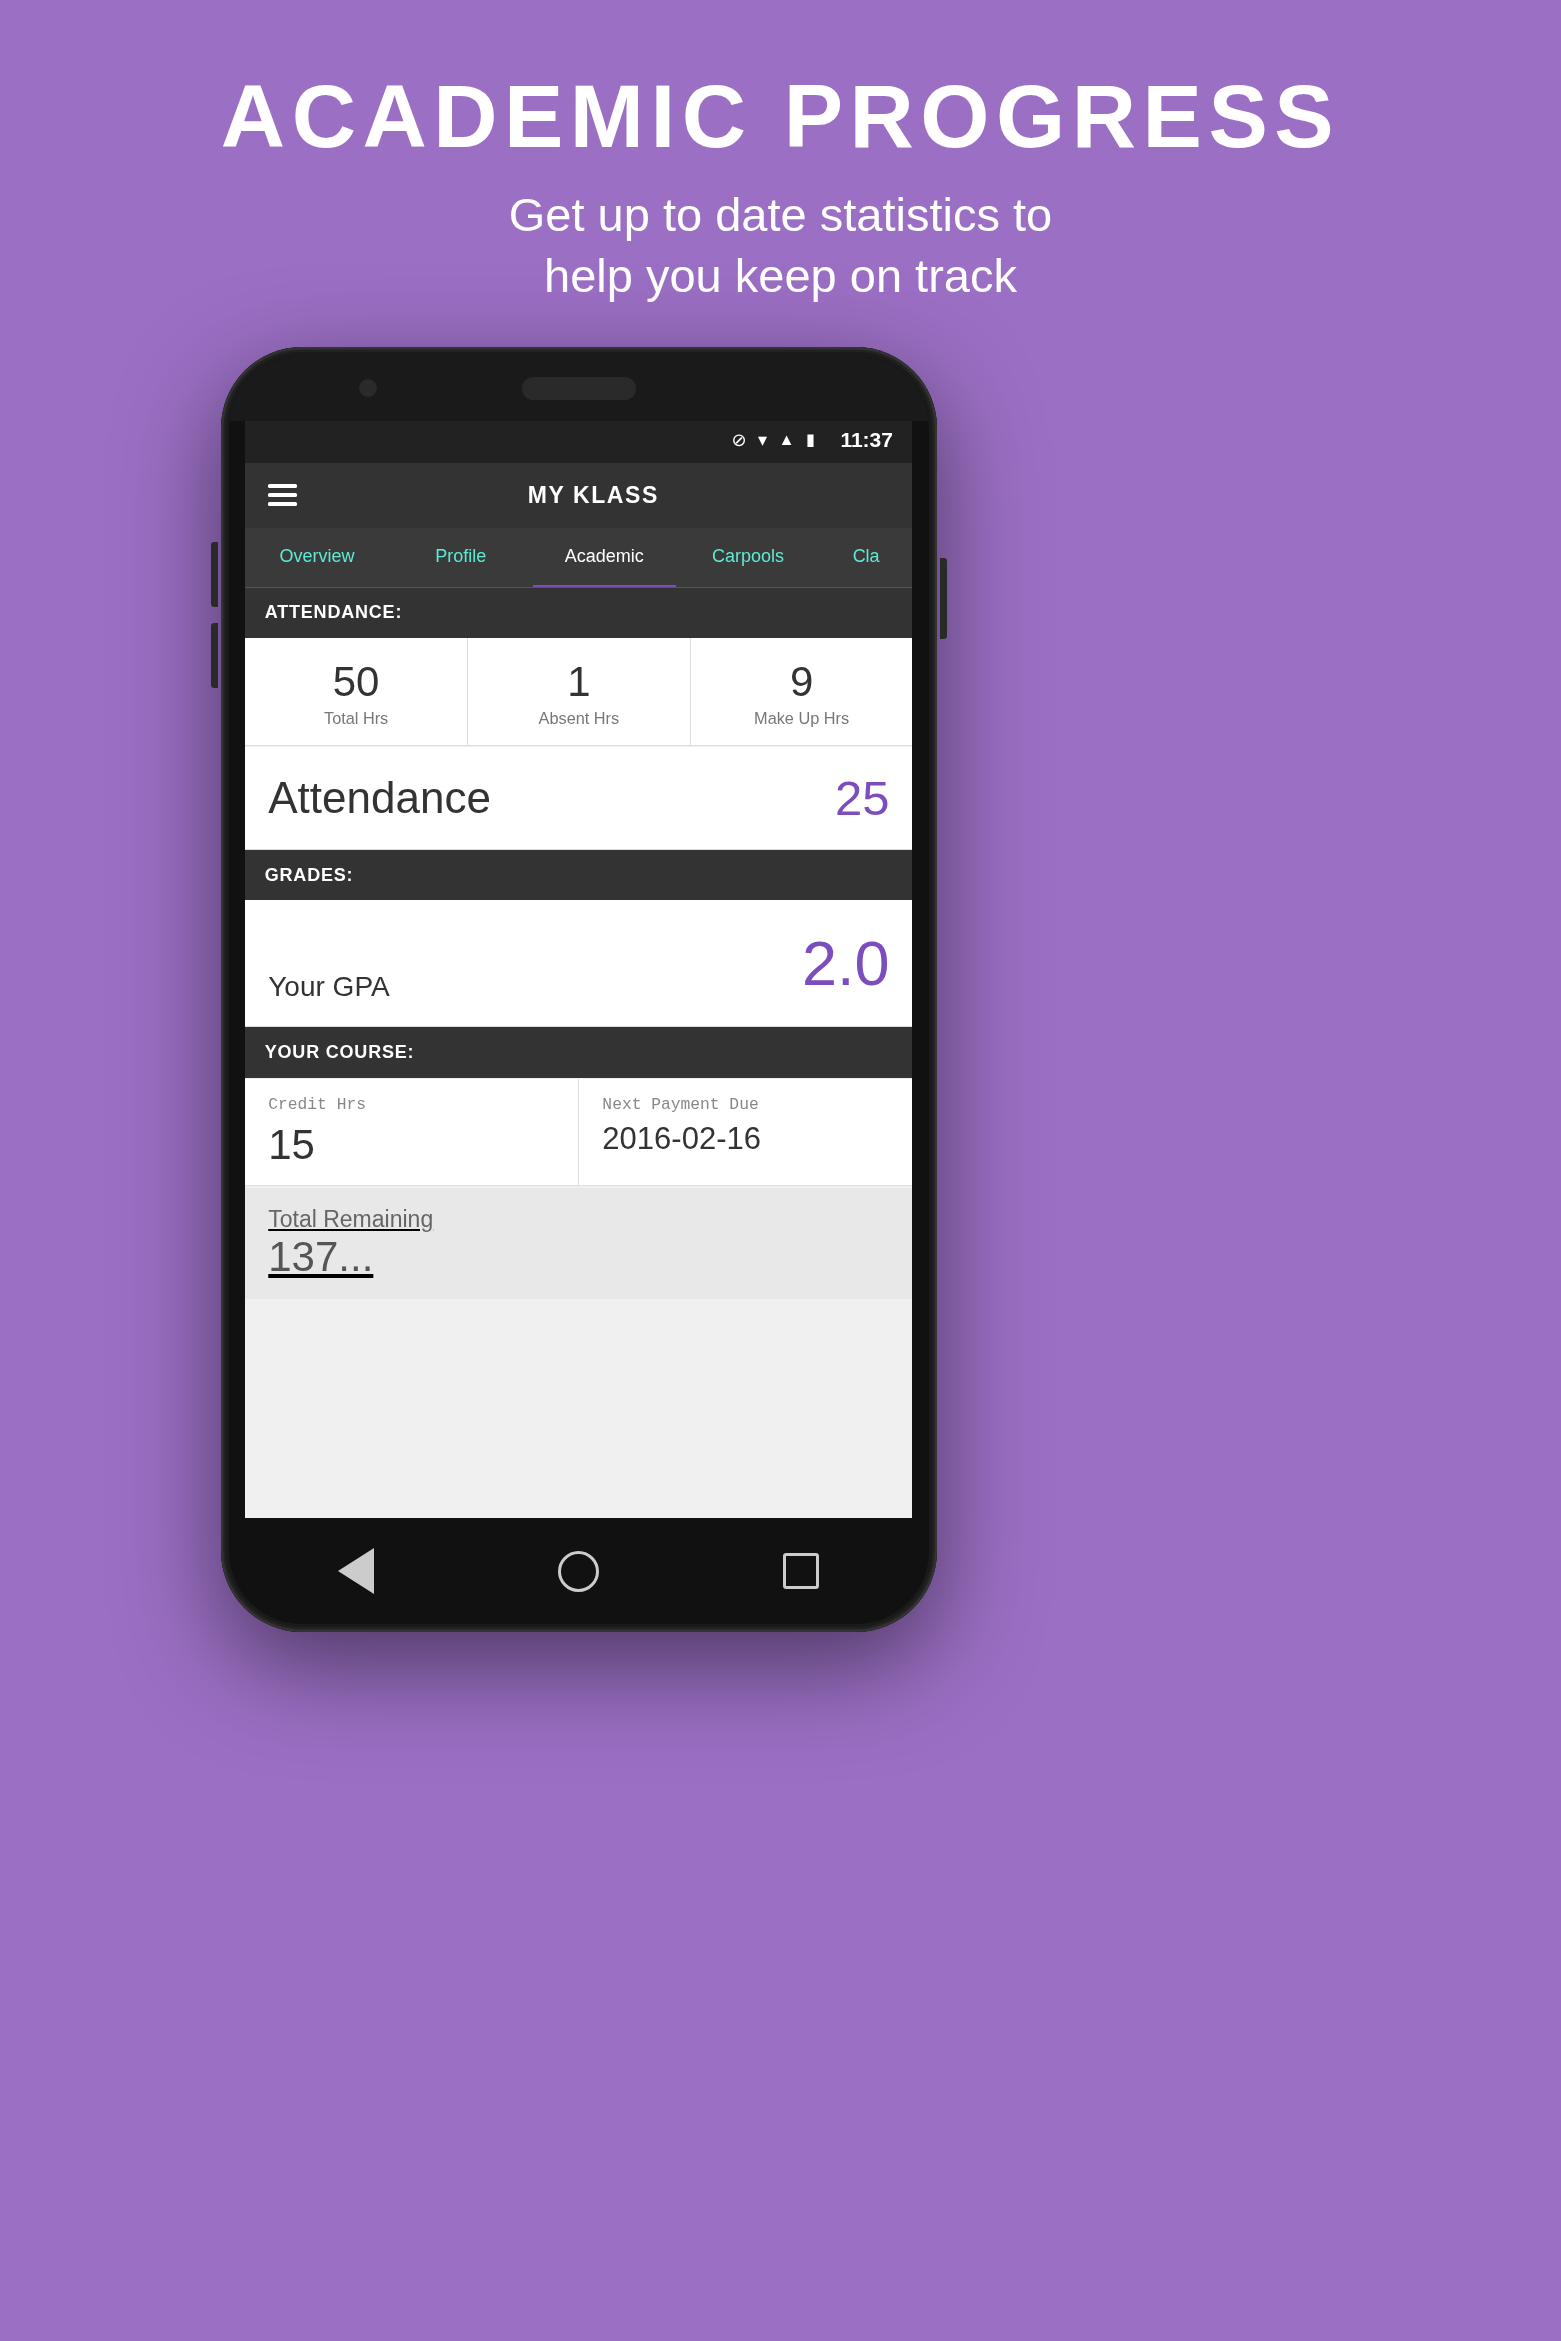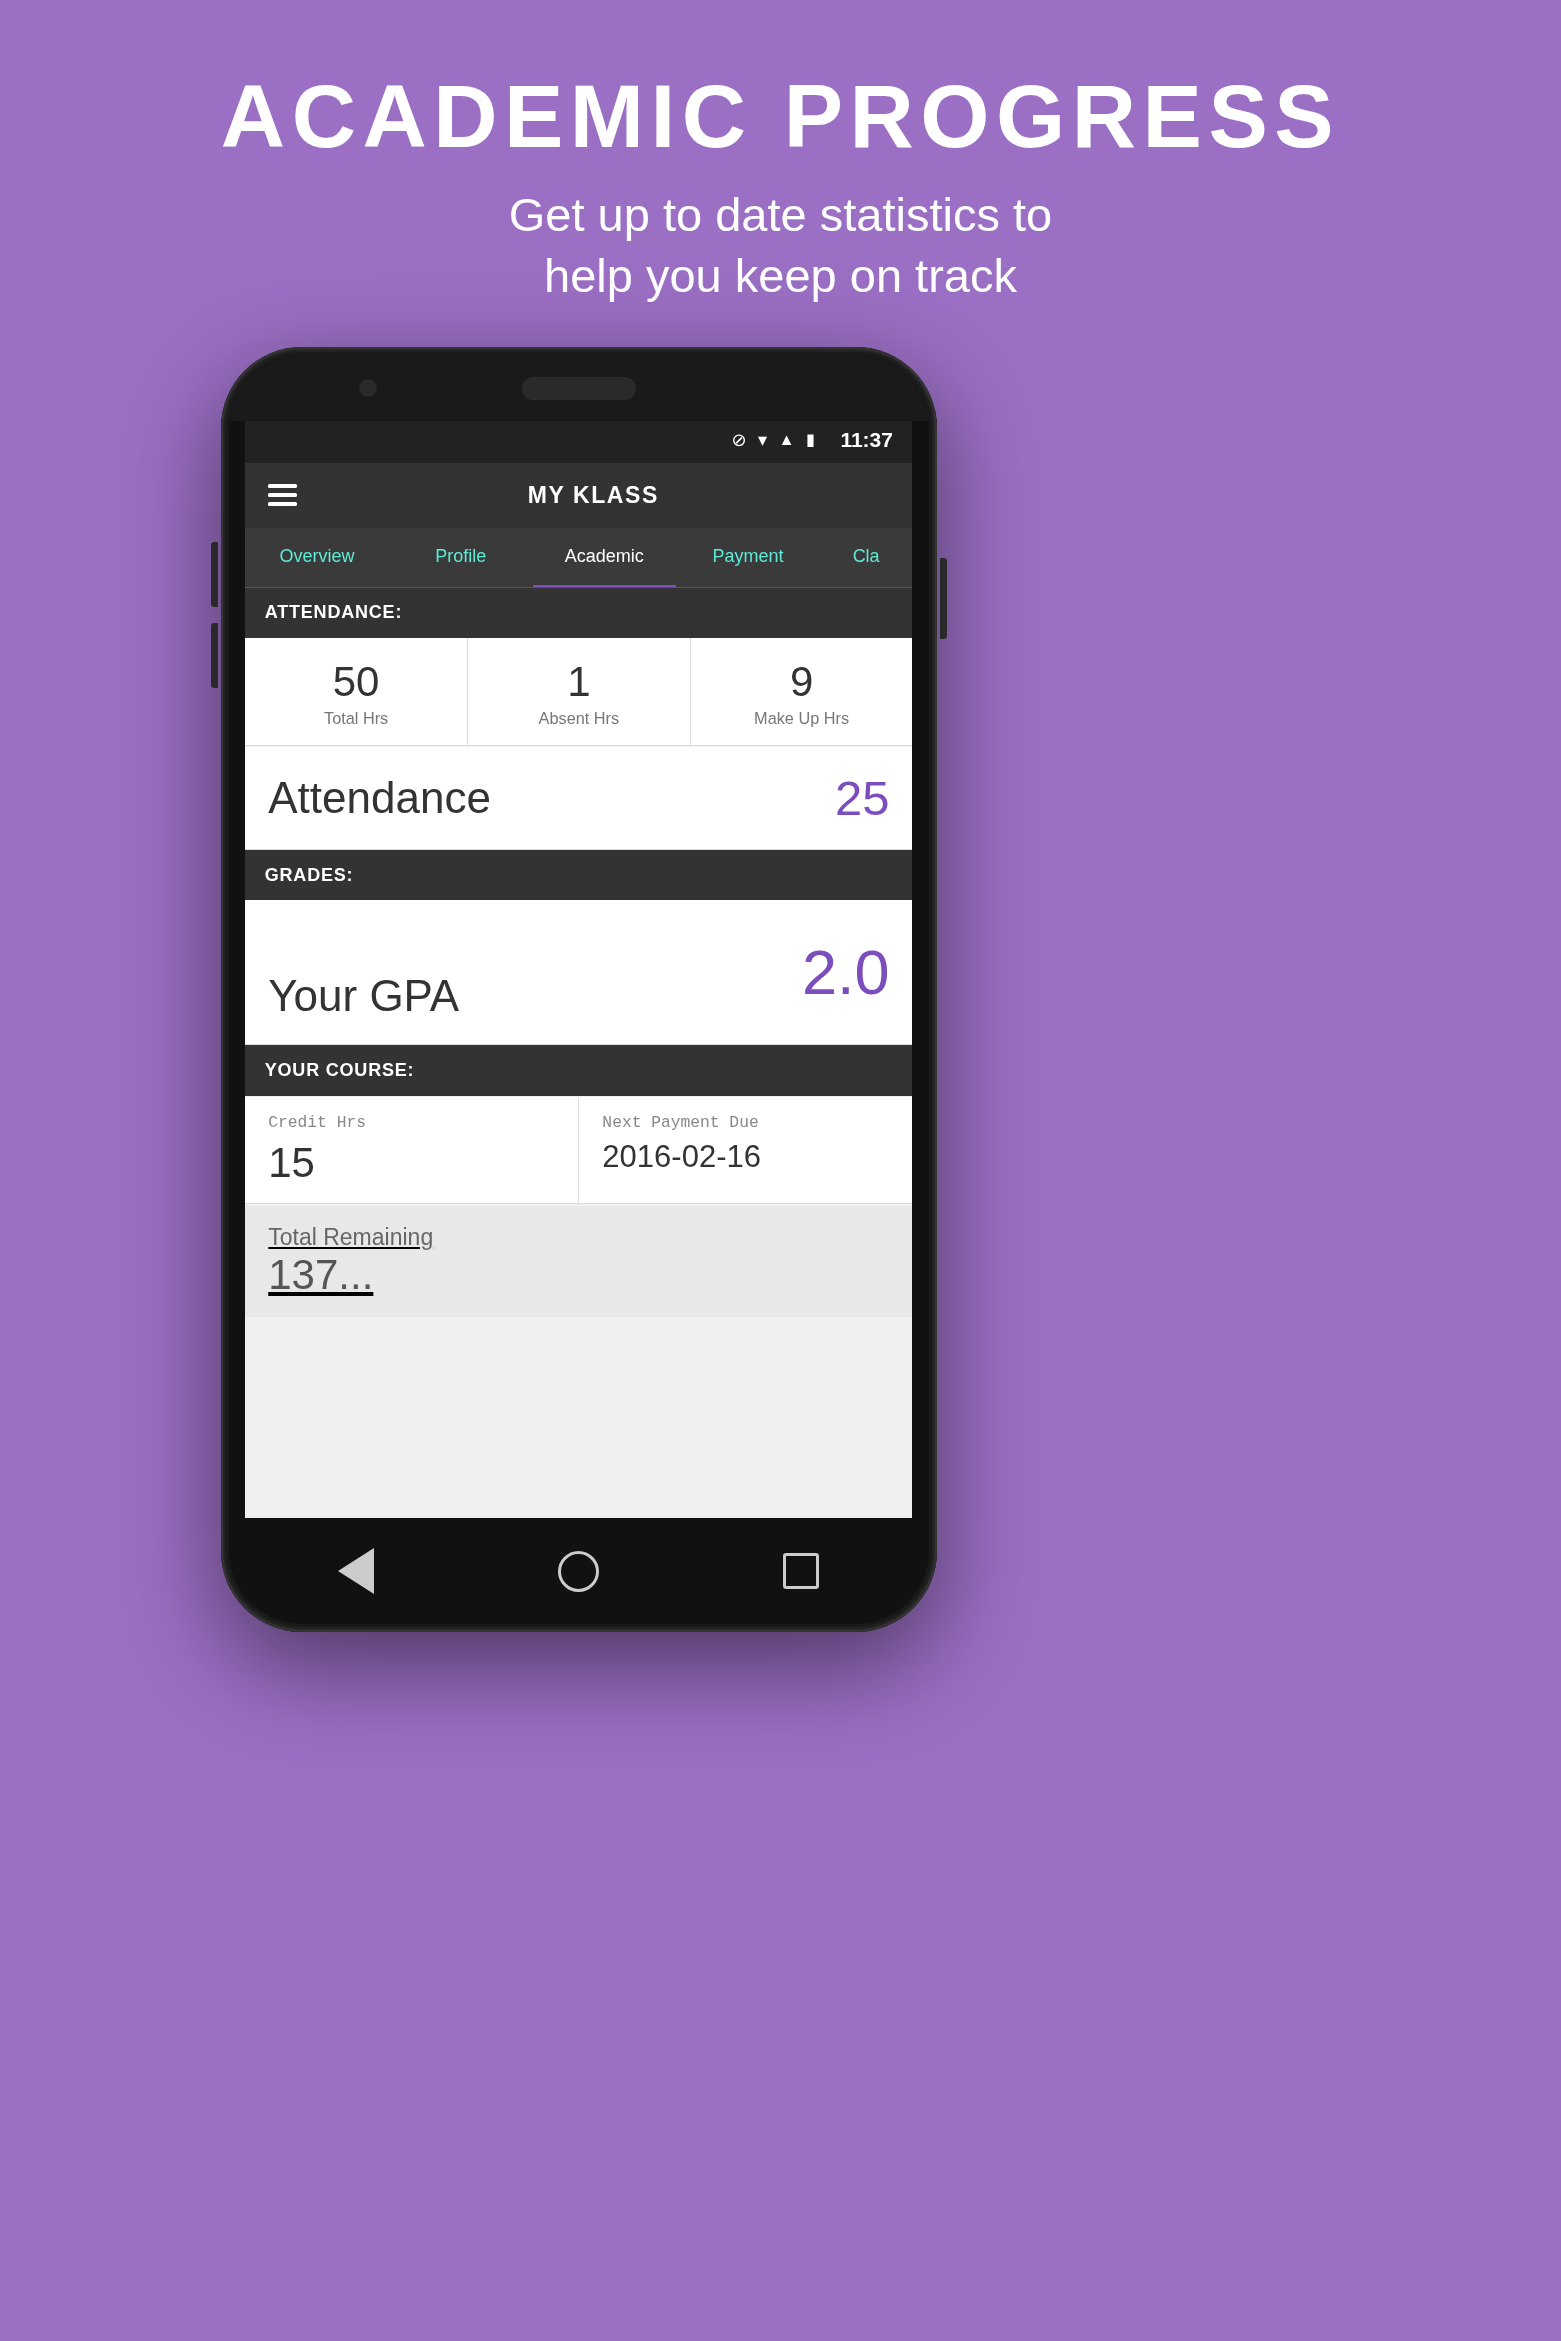--- a/index.html
+++ b/index.html
@@ -267,21 +267,21 @@
     .gpa-row {
       background: white;
       display: flex;
       align-items: center;
       justify-content: space-between;
       padding: 23px 23px;
       border-bottom: 0.8px solid #ddd;
     }
 
     .gpa-name {
-      font-size: 44px;
+      font-size: 28px;
       font-weight: 300;
       color: #333;
       margin-top: 48px;
     }
 
     .gpa-value {
       font-size: 63px;
       font-weight: 300;
       color: #7c4dbd;
     }
@@ -447,21 +447,21 @@
             <span></span>
             <span></span>
           </div>
           <div class="app-title">MY KLASS</div>
         </div>
 
         <div class="tabs-bar">
           <div class="tab">Overview</div>
           <div class="tab">Profile</div>
           <div class="tab active">Academic</div>
-          <div class="tab">Payment</div>
+          <div class="tab">Carpools</div>
           <div class="tab tab-clipped">Cla</div>
         </div>
 
         <div class="content-area">
 
           <div class="section-header">ATTENDANCE:</div>
 
           <div class="stats-row">
             <div class="stat-cell">
               <div class="stat-number">50</div>

